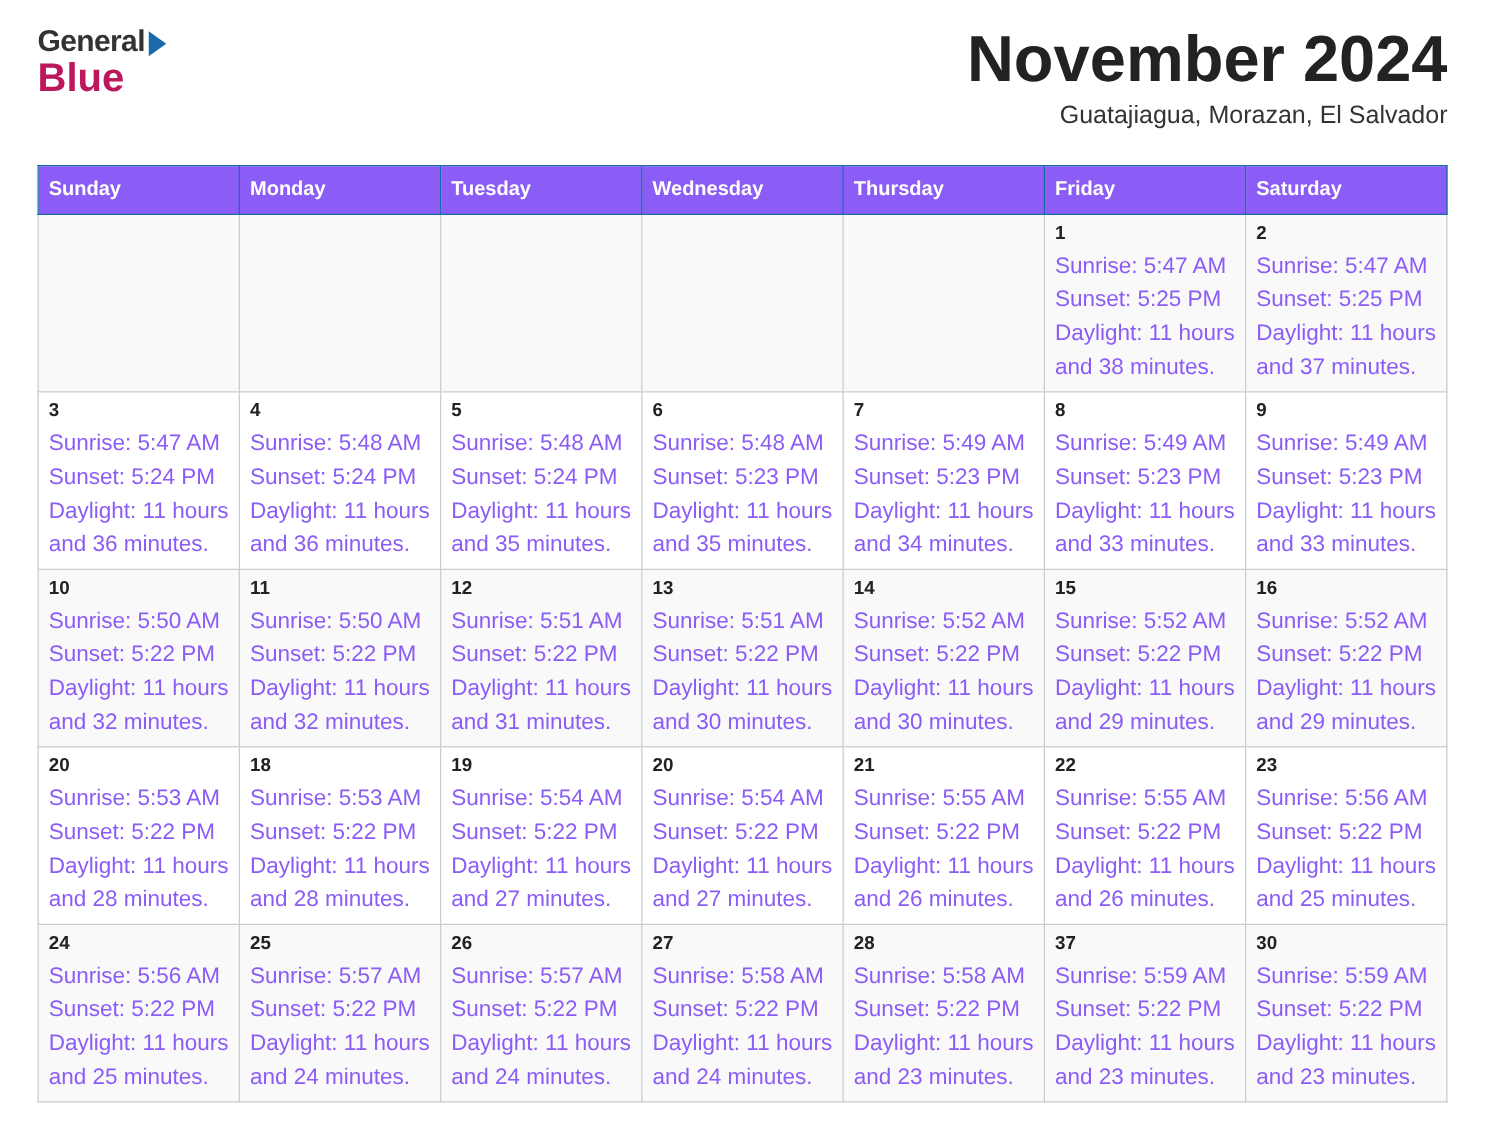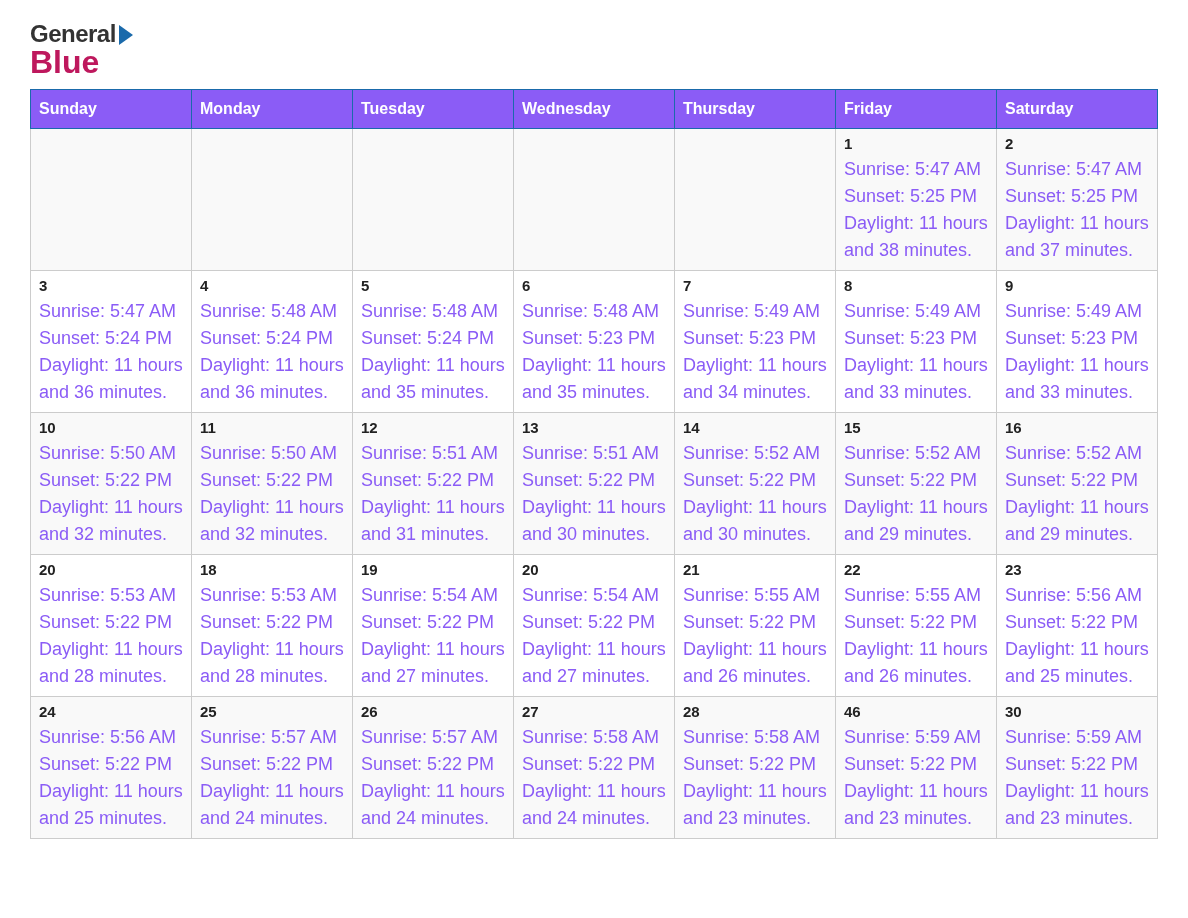--- a/index.html
+++ b/index.html
@@ -7,21 +7,21 @@
       font-family: Arial, sans-serif;
       background: #fff;
       width: 1188px;
       min-height: 918px;
       padding: 20px 30px;
     }
     .header {
       display: flex;
       justify-content: space-between;
       align-items: flex-start;
-      margin-bottom: 8px;
+      margin-bottom: 28px;
     }
     .title-block {
       text-align: right;
     }
     .month-title {
       font-size: 52px;
       font-weight: bold;
       color: #222;
       line-height: 1.1;
     }
@@ -108,20 +108,24 @@
 </head>
 <body>
 
 <div class="header">
   <div class="logo-wrapper">
     <div class="logo-line1">
       <span class="logo-general">General</span>
       <div class="logo-arrow"></div>
     </div>
     <span class="logo-blue">Blue</span>
+  </div>
+  <div class="title-block">
+    <div class="month-title">November 2024</div>
+    <div class="location">Guatajiagua, Morazan, El Salvador</div>
   </div>
 </div>
 
 <table class="calendar">
   <thead>
     <tr>
     <th>Sunday</th>
         <th>Monday</th>
         <th>Tuesday</th>
         <th>Wednesday</th>
@@ -251,21 +255,21 @@
         </td>
         <td>
           <span class="day-number">27</span>
           <div class="day-info">Sunrise: 5:58 AM<br>Sunset: 5:22 PM<br>Daylight: 11 hours<br>and 24 minutes.</div>
         </td>
         <td>
           <span class="day-number">28</span>
           <div class="day-info">Sunrise: 5:58 AM<br>Sunset: 5:22 PM<br>Daylight: 11 hours<br>and 23 minutes.</div>
         </td>
         <td>
-          <span class="day-number">46</span>
+          <span class="day-number">37</span>
           <div class="day-info">Sunrise: 5:59 AM<br>Sunset: 5:22 PM<br>Daylight: 11 hours<br>and 23 minutes.</div>
         </td>
         <td>
           <span class="day-number">30</span>
           <div class="day-info">Sunrise: 5:59 AM<br>Sunset: 5:22 PM<br>Daylight: 11 hours<br>and 23 minutes.</div>
         </td>
       </tr>
     </tbody>
 </table>
 

